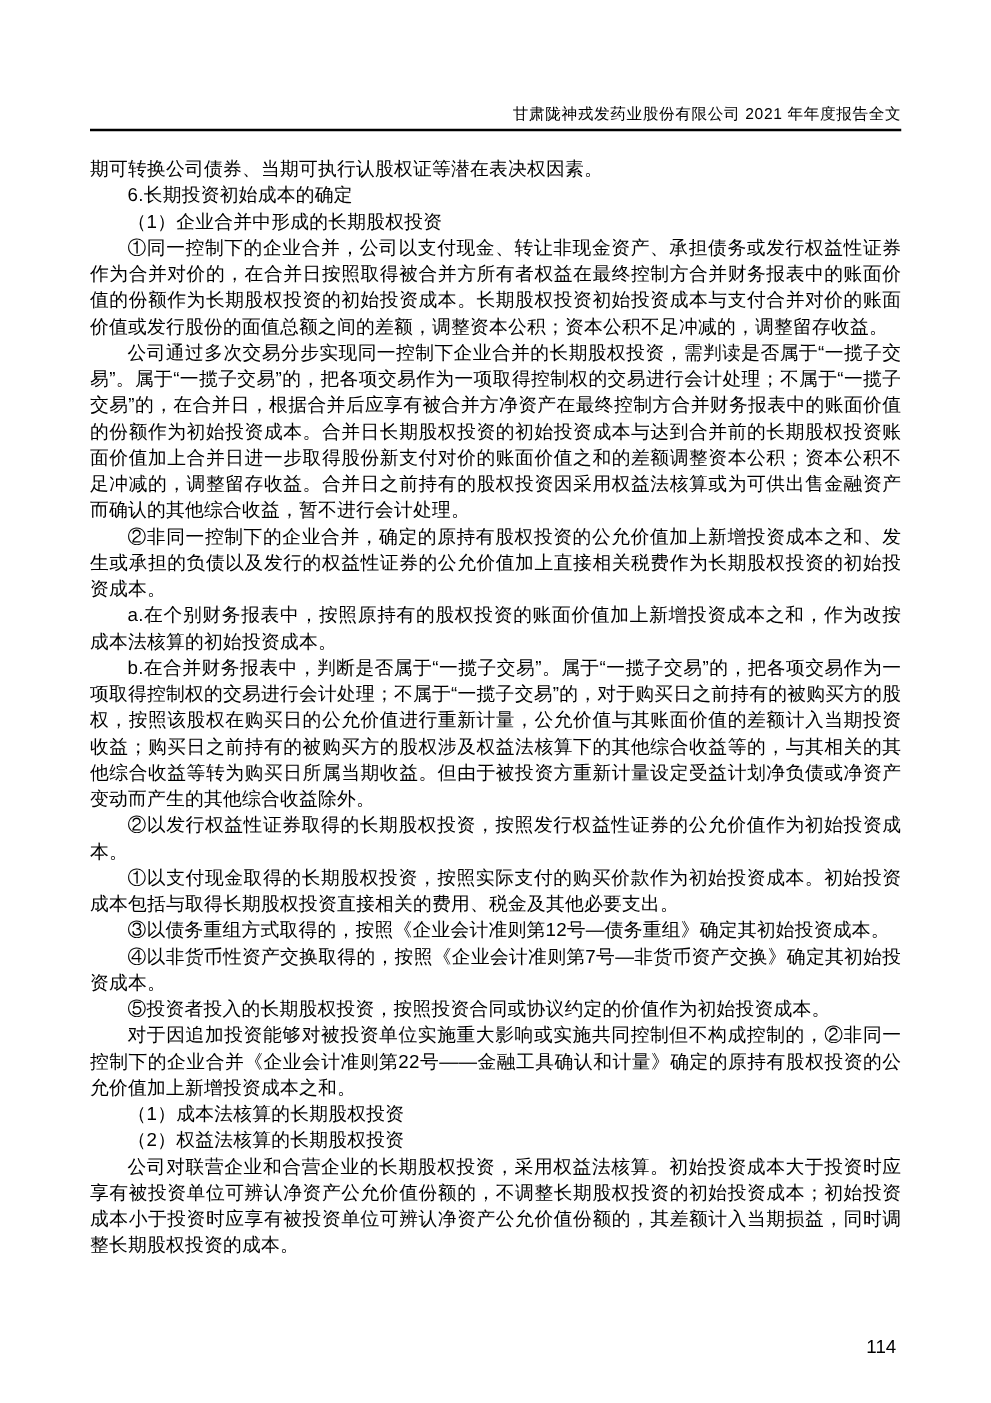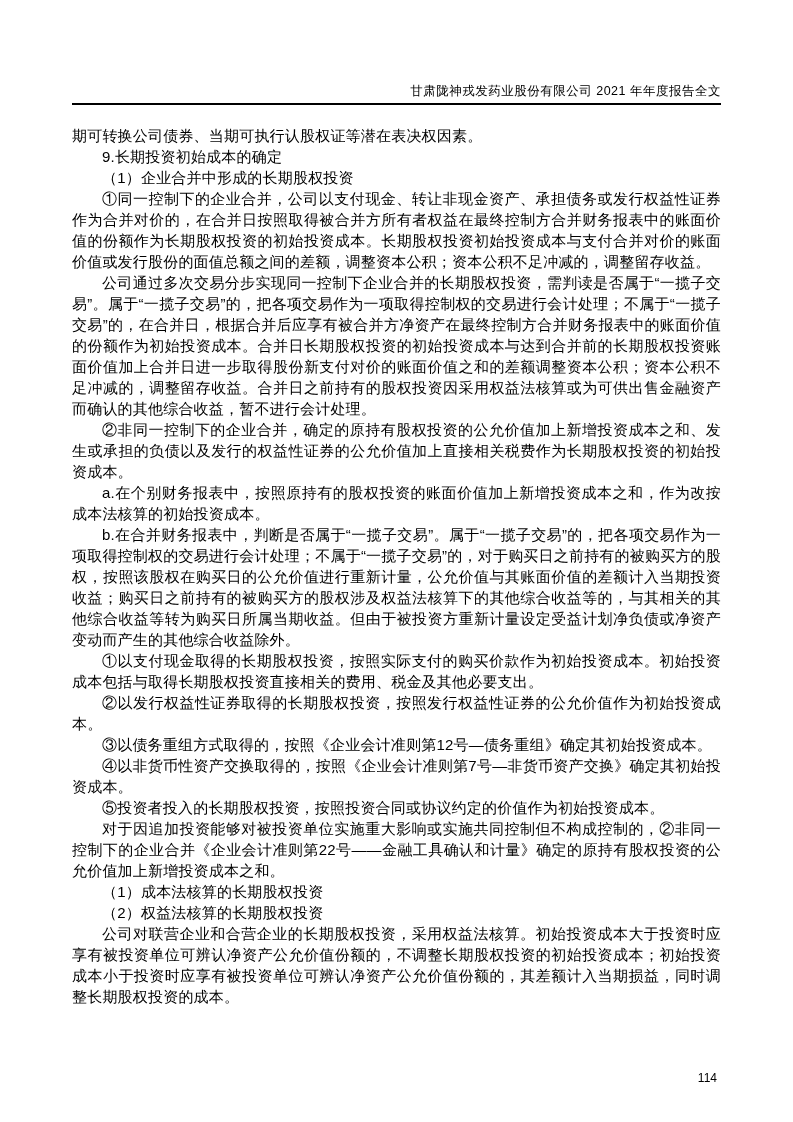--- a/index.html
+++ b/index.html
@@ -51,45 +51,45 @@
     padding: 0;
     text-indent: 2em;
   }
   .doc-body p.no-indent {
     text-indent: 0;
   }
   .page-number {
     position: absolute;
     top: 1040px;
     right: 76px;
-    font-size: 12px;
+    font-size: 15px;
     line-height: 16px;
     text-align: center;
   }
 </style>
 </head>
 <body>
 
 <div class="page">
 
   <div class="header-title">甘肃陇神戎发药业股份有限公司 2021 年年度报告全文</div>
 
   <div class="header-rule"></div>
 
   <div class="doc-body">
     <p class="no-indent">期可转换公司债券、当期可执行认股权证等潜在表决权因素。</p>
-    <p>9.长期投资初始成本的确定</p>
+    <p>6.长期投资初始成本的确定</p>
     <p>（1）企业合并中形成的长期股权投资</p>
     <p>①同一控制下的企业合并，公司以支付现金、转让非现金资产、承担债务或发行权益性证券作为合并对价的，在合并日按照取得被合并方所有者权益在最终控制方合并财务报表中的账面价值的份额作为长期股权投资的初始投资成本。长期股权投资初始投资成本与支付合并对价的账面价值或发行股份的面值总额之间的差额，调整资本公积；资本公积不足冲减的，调整留存收益。</p>
     <p>公司通过多次交易分步实现同一控制下企业合并的长期股权投资，需判读是否属于“一揽子交易”。属于“一揽子交易”的，把各项交易作为一项取得控制权的交易进行会计处理；不属于“一揽子交易”的，在合并日，根据合并后应享有被合并方净资产在最终控制方合并财务报表中的账面价值的份额作为初始投资成本。合并日长期股权投资的初始投资成本与达到合并前的长期股权投资账面价值加上合并日进一步取得股份新支付对价的账面价值之和的差额调整资本公积；资本公积不足冲减的，调整留存收益。合并日之前持有的股权投资因采用权益法核算或为可供出售金融资产而确认的其他综合收益，暂不进行会计处理。</p>
     <p>②非同一控制下的企业合并，确定的原持有股权投资的公允价值加上新增投资成本之和、发生或承担的负债以及发行的权益性证券的公允价值加上直接相关税费作为长期股权投资的初始投资成本。</p>
     <p>a.在个别财务报表中，按照原持有的股权投资的账面价值加上新增投资成本之和，作为改按成本法核算的初始投资成本。</p>
     <p>b.在合并财务报表中，判断是否属于“一揽子交易”。属于“一揽子交易”的，把各项交易作为一项取得控制权的交易进行会计处理；不属于“一揽子交易”的，对于购买日之前持有的被购买方的股权，按照该股权在购买日的公允价值进行重新计量，公允价值与其账面价值的差额计入当期投资收益；购买日之前持有的被购买方的股权涉及权益法核算下的其他综合收益等的，与其相关的其他综合收益等转为购买日所属当期收益。但由于被投资方重新计量设定受益计划净负债或净资产变动而产生的其他综合收益除外。</p>
+    <p>②以发行权益性证券取得的长期股权投资，按照发行权益性证券的公允价值作为初始投资成本。</p>
     <p>①以支付现金取得的长期股权投资，按照实际支付的购买价款作为初始投资成本。初始投资成本包括与取得长期股权投资直接相关的费用、税金及其他必要支出。</p>
-    <p>②以发行权益性证券取得的长期股权投资，按照发行权益性证券的公允价值作为初始投资成本。</p>
     <p>③以债务重组方式取得的，按照《企业会计准则第12号—债务重组》确定其初始投资成本。</p>
     <p>④以非货币性资产交换取得的，按照《企业会计准则第7号—非货币资产交换》确定其初始投资成本。</p>
     <p>⑤投资者投入的长期股权投资，按照投资合同或协议约定的价值作为初始投资成本。</p>
     <p>对于因追加投资能够对被投资单位实施重大影响或实施共同控制但不构成控制的，②非同一控制下的企业合并《企业会计准则第22号——金融工具确认和计量》确定的原持有股权投资的公允价值加上新增投资成本之和。</p>
     <p>（1）成本法核算的长期股权投资</p>
     <p>（2）权益法核算的长期股权投资</p>
     <p>公司对联营企业和合营企业的长期股权投资，采用权益法核算。初始投资成本大于投资时应享有被投资单位可辨认净资产公允价值份额的，不调整长期股权投资的初始投资成本；初始投资成本小于投资时应享有被投资单位可辨认净资产公允价值份额的，其差额计入当期损益，同时调整长期股权投资的成本。</p>
   </div>
 
   <div class="page-number">114</div>

